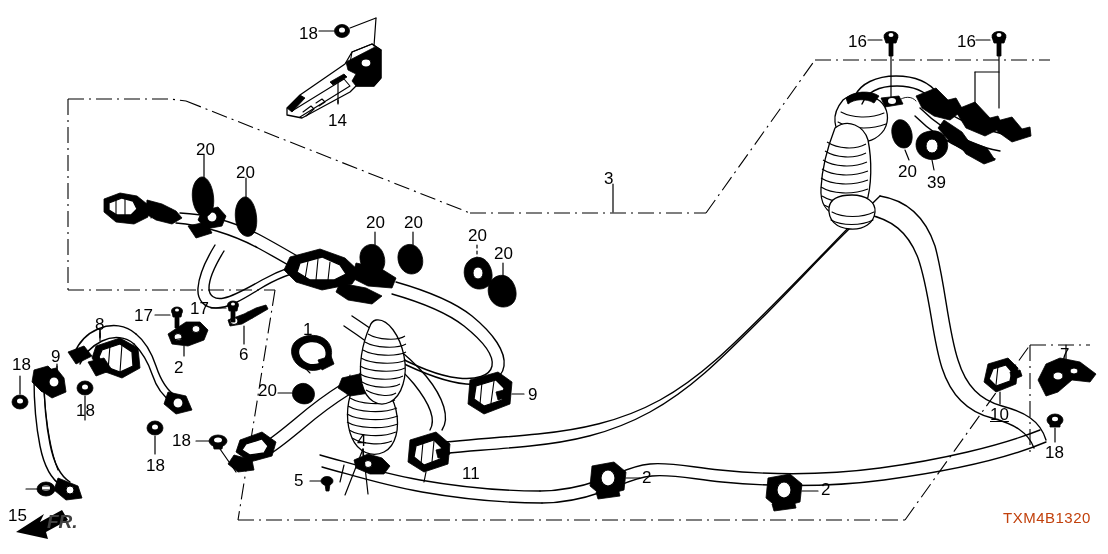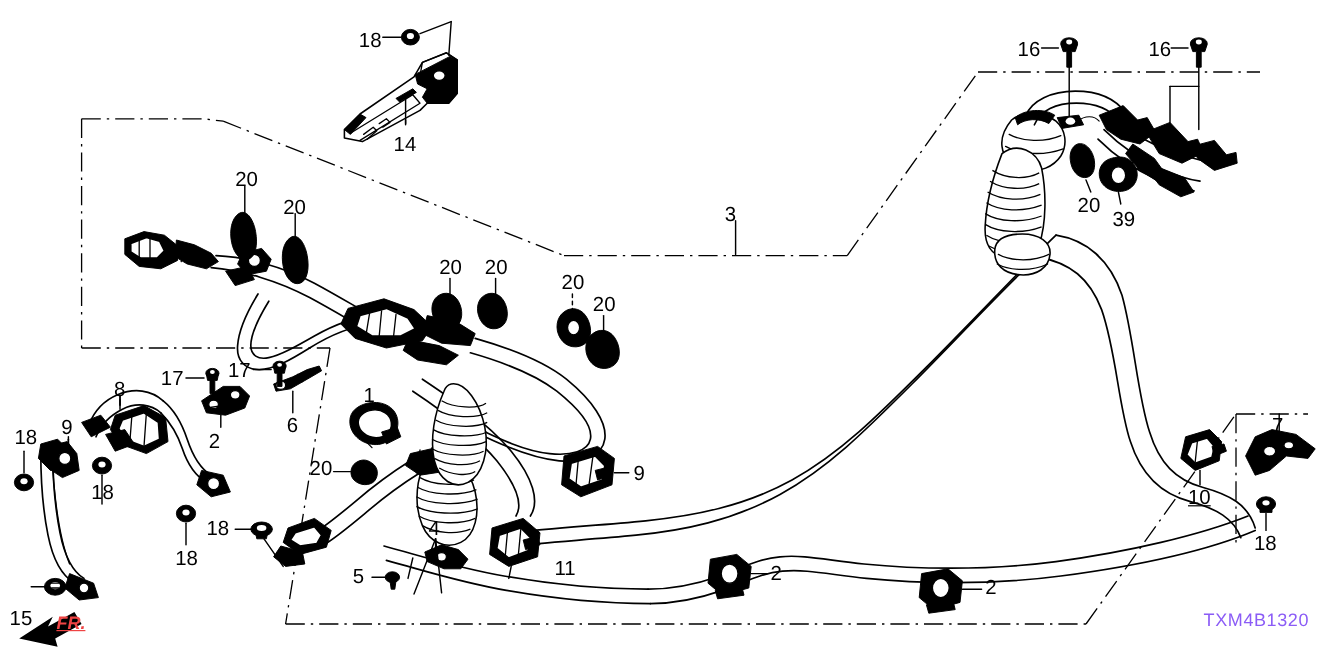--- a/index.html
+++ b/index.html
@@ -17,33 +17,32 @@
     font-weight:400;
     color:#000;
     line-height:1;
     white-space:nowrap;
     letter-spacing:0px;
   }
   .dcode{
     position:absolute;
     font-family:"Liberation Sans","DejaVu Sans",sans-serif;
     font-size:15px;
-    color:#8b5cf6;
+    color:#c2410c;
     letter-spacing:0.5px;
     white-space:nowrap;
   }
   .frlabel{
     position:absolute;
     font-family:"Liberation Sans","DejaVu Sans",sans-serif;
-    font-size:15px;
+    font-size:19px;
     font-weight:bold;
     font-style:italic;
-    color:#ef4444;
+    color:#404040;
     white-space:nowrap;
-    text-decoration:underline;
   }
 </style>
 </head>
 <body>
 
 <div id="stage">
 
   <svg id="art" viewBox="0 0 1108 554" xmlns="http://www.w3.org/2000/svg">
 
     <defs>

